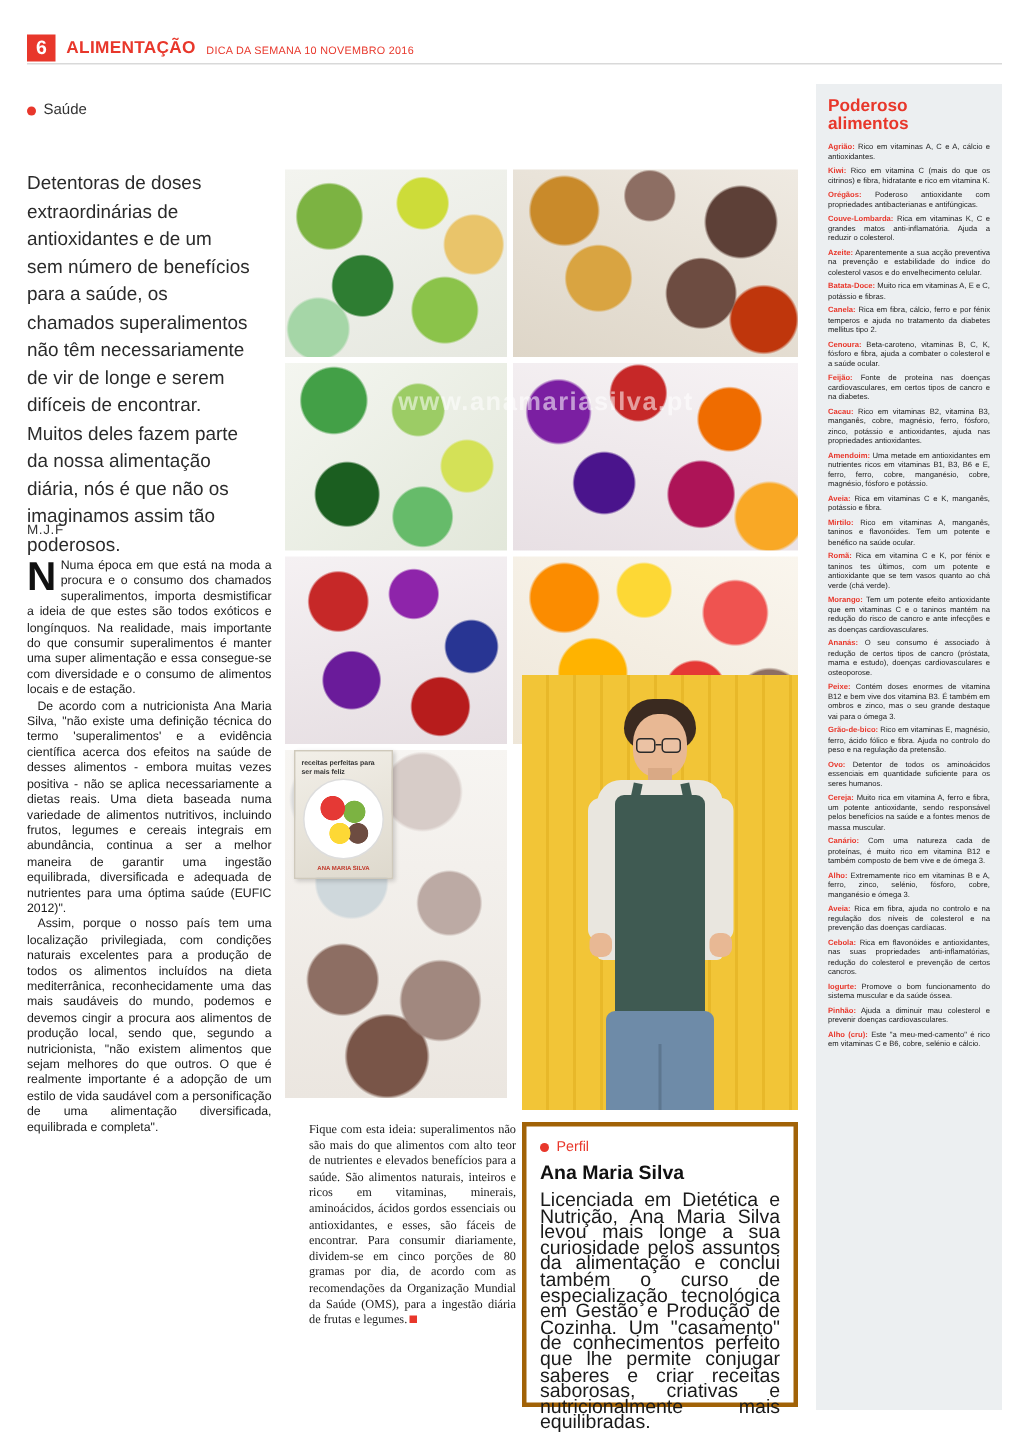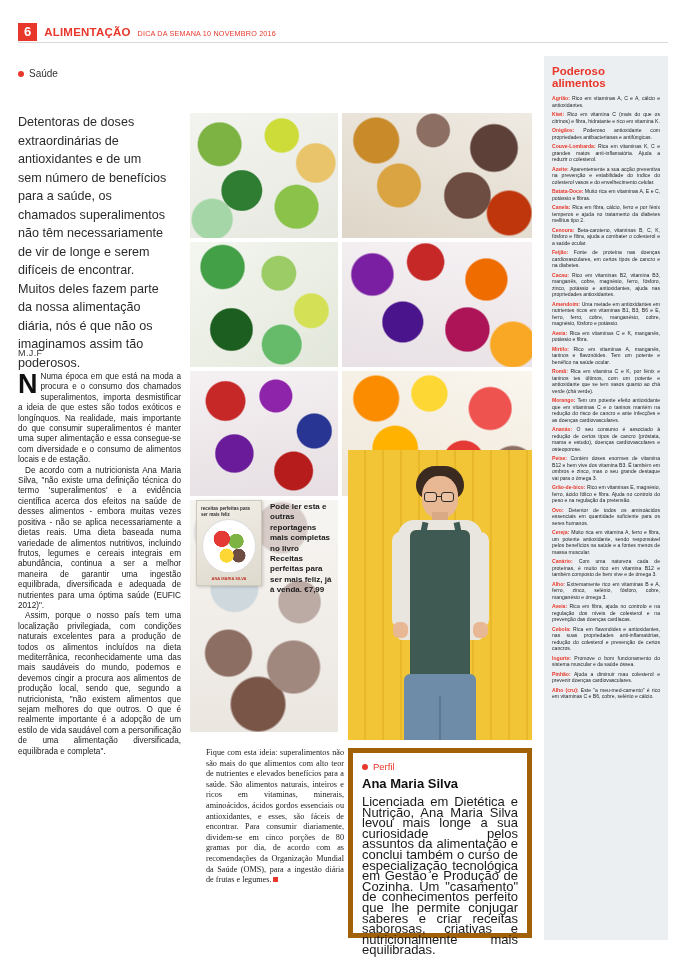--- a/index.html
+++ b/index.html
@@ -352,21 +352,21 @@
   }
   .p-jeans-split {
     position: absolute; top: 246px; left: 91px; width: 2px; height: 44px;
     background: #5d7790;
   }
 
   .profile-box {
     position: absolute;
     top: 748px; left: 348px;
     width: 184px; height: 190px;
-    border: 5px solid #a16207;
+    border: 3px solid #a16207;
     padding: 8px 9px;
   }
   .profile-label {
     display: flex; align-items: center; gap: 5px;
     color: #e8372b; font-size: 9.5px; margin-bottom: 4px;
   }
   .profile-label .dot {
     width: 6px; height: 6px; border-radius: 50%; background: #e8372b;
   }
   .profile-name {
@@ -428,28 +428,28 @@
     <p><span>Assim, porque o nosso país tem uma localização privilegiada, com condições naturais excelentes para a produção de todos os alimentos incluídos na dieta mediterrânica, reconhecidamente uma das mais saudáveis do mundo, podemos e devemos cingir a procura aos alimentos de produção local, sendo que, segundo a nutricionista, "não existem alimentos que sejam melhores do que outros. O que é realmente importante é a adopção de um estilo de vida saudável com a personificação de uma alimentação diversificada, equilibrada e completa".</span></p>
   </div>
 
   <div class="photo ph1 veg-a"></div>
   <div class="photo ph2 veg-b"></div>
   <div class="photo ph3 veg-c"></div>
   <div class="photo ph4 veg-d"></div>
   <div class="photo ph5 veg-e"></div>
   <div class="photo ph6 veg-f"></div>
   <div class="photo ph7 veg-g"></div>
+  <div class="watermark">www.anamariasilva.pt</div>
 
   <div class="book-block">
     <div class="book-cover">
       <div class="bc-title">receitas perfeitas para ser mais feliz</div>
       <div class="bc-dish"></div>
       <div class="bc-strip">ANA MARIA SILVA</div>
     </div>
-    <div class="book-text">Pode ler esta e outras reportagens mais completas no livro Receitas perfeitas para ser mais feliz, já à venda. €7,99</div>
   </div>
 
   <div class="portrait">
     <div class="p-hair"></div>
     <div class="p-head"></div>
     <div class="p-glass-l"></div>
     <div class="p-glass-r"></div>
     <div class="p-bridge"></div>
     <div class="p-neck"></div>
     <div class="p-shirt"></div>

